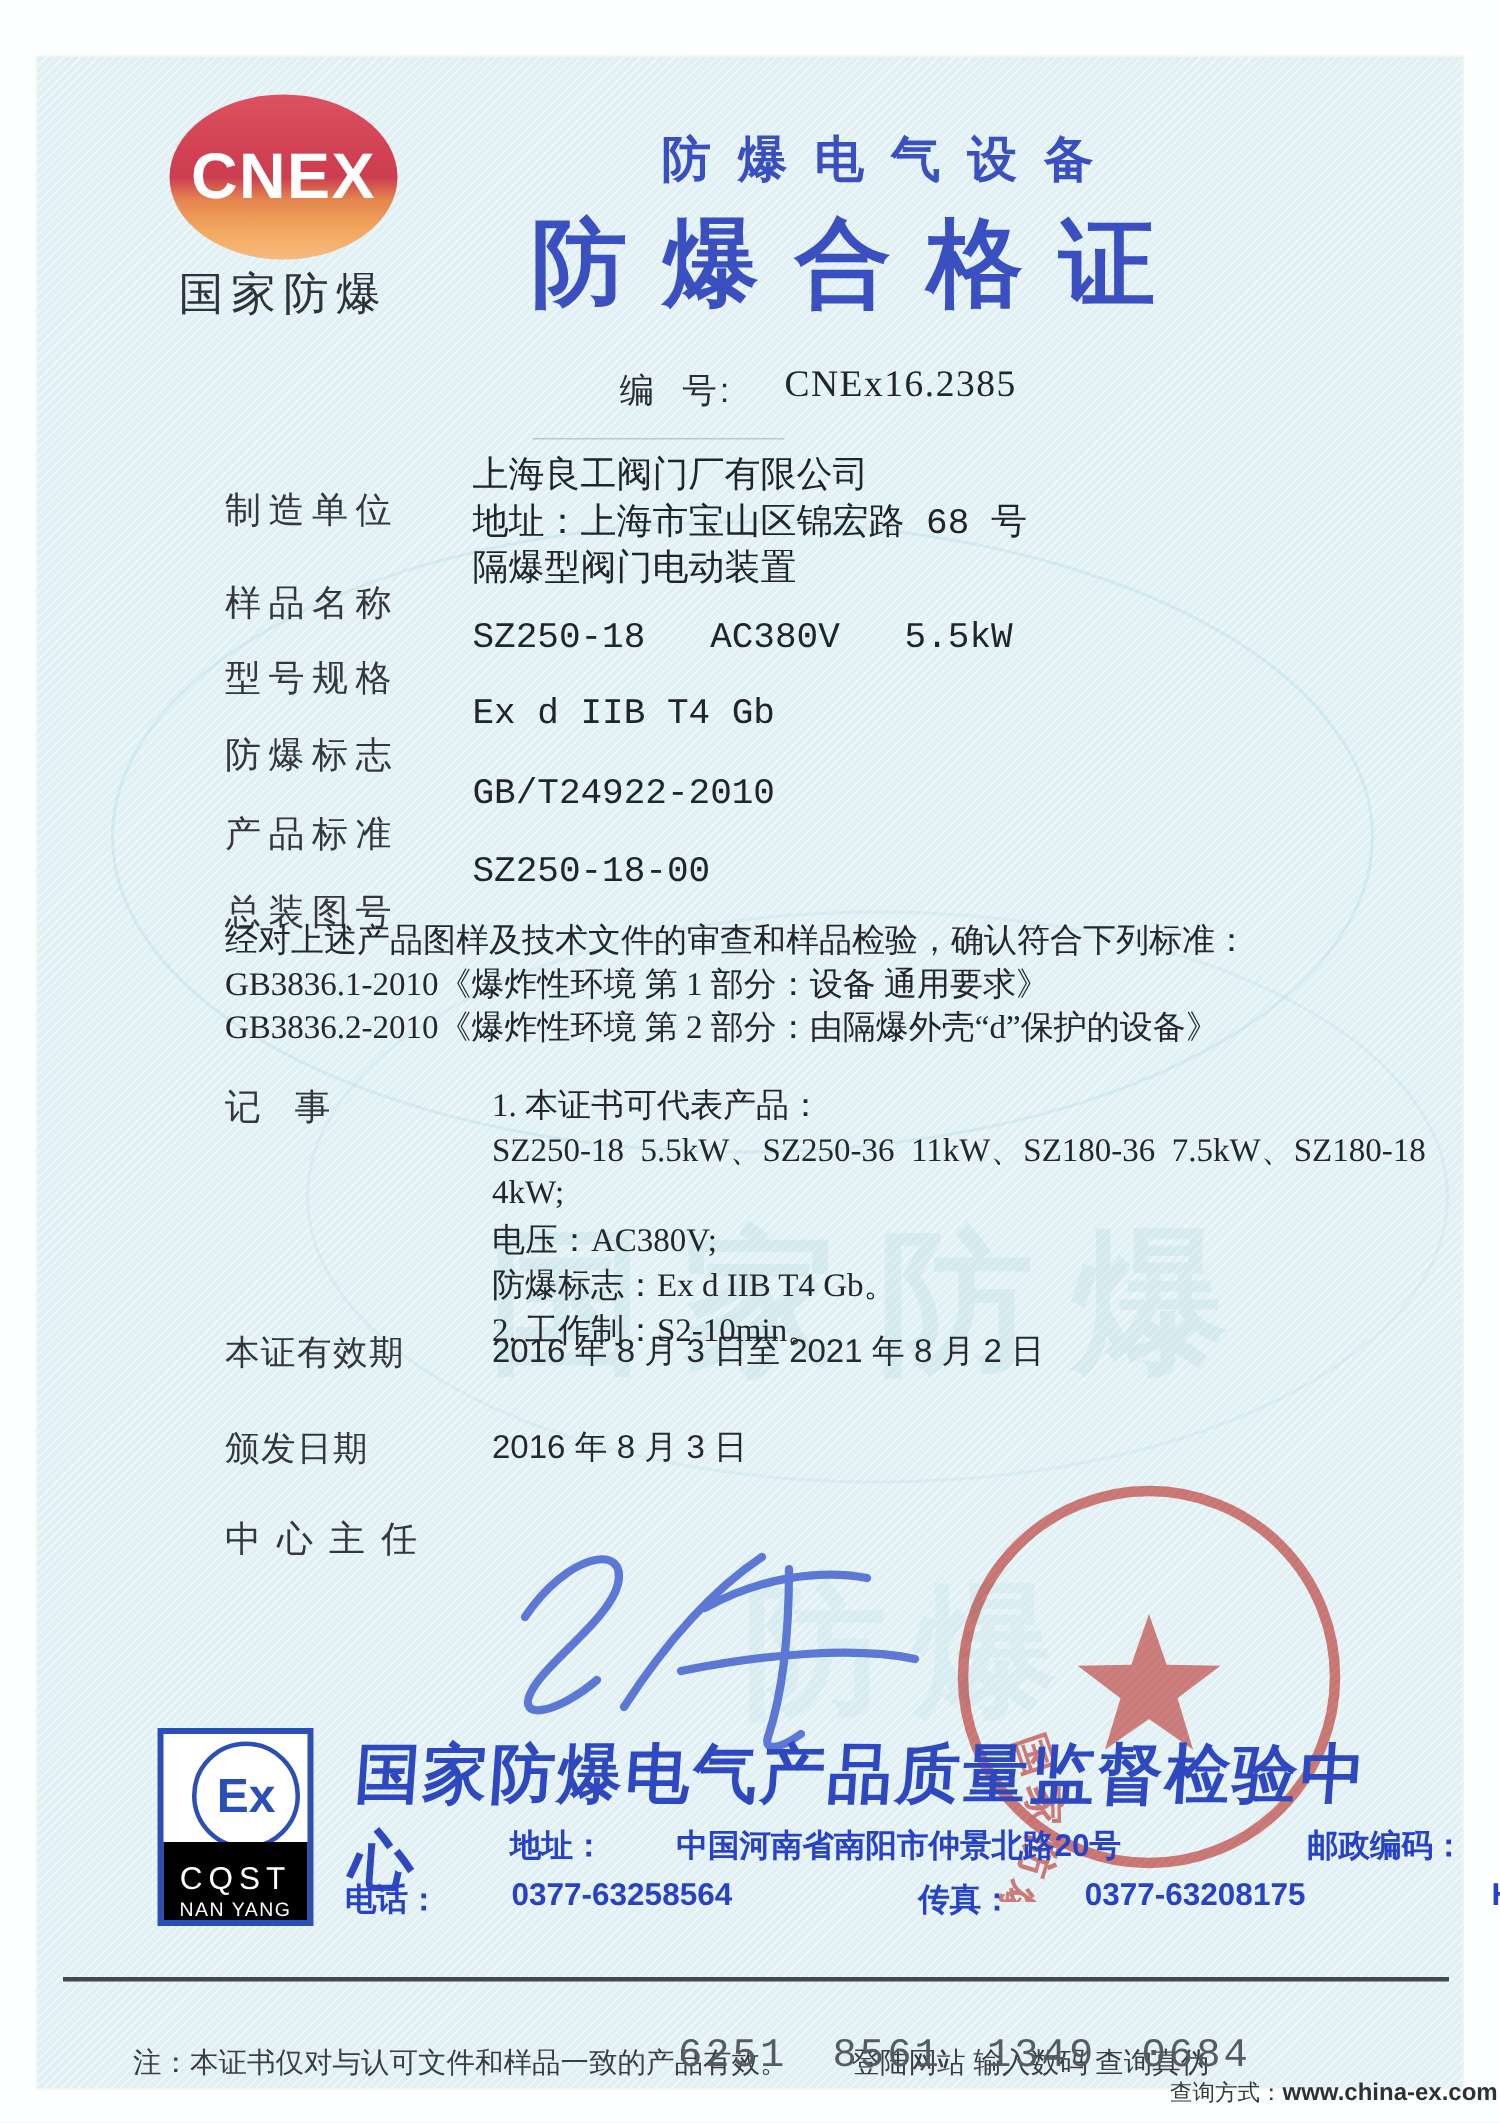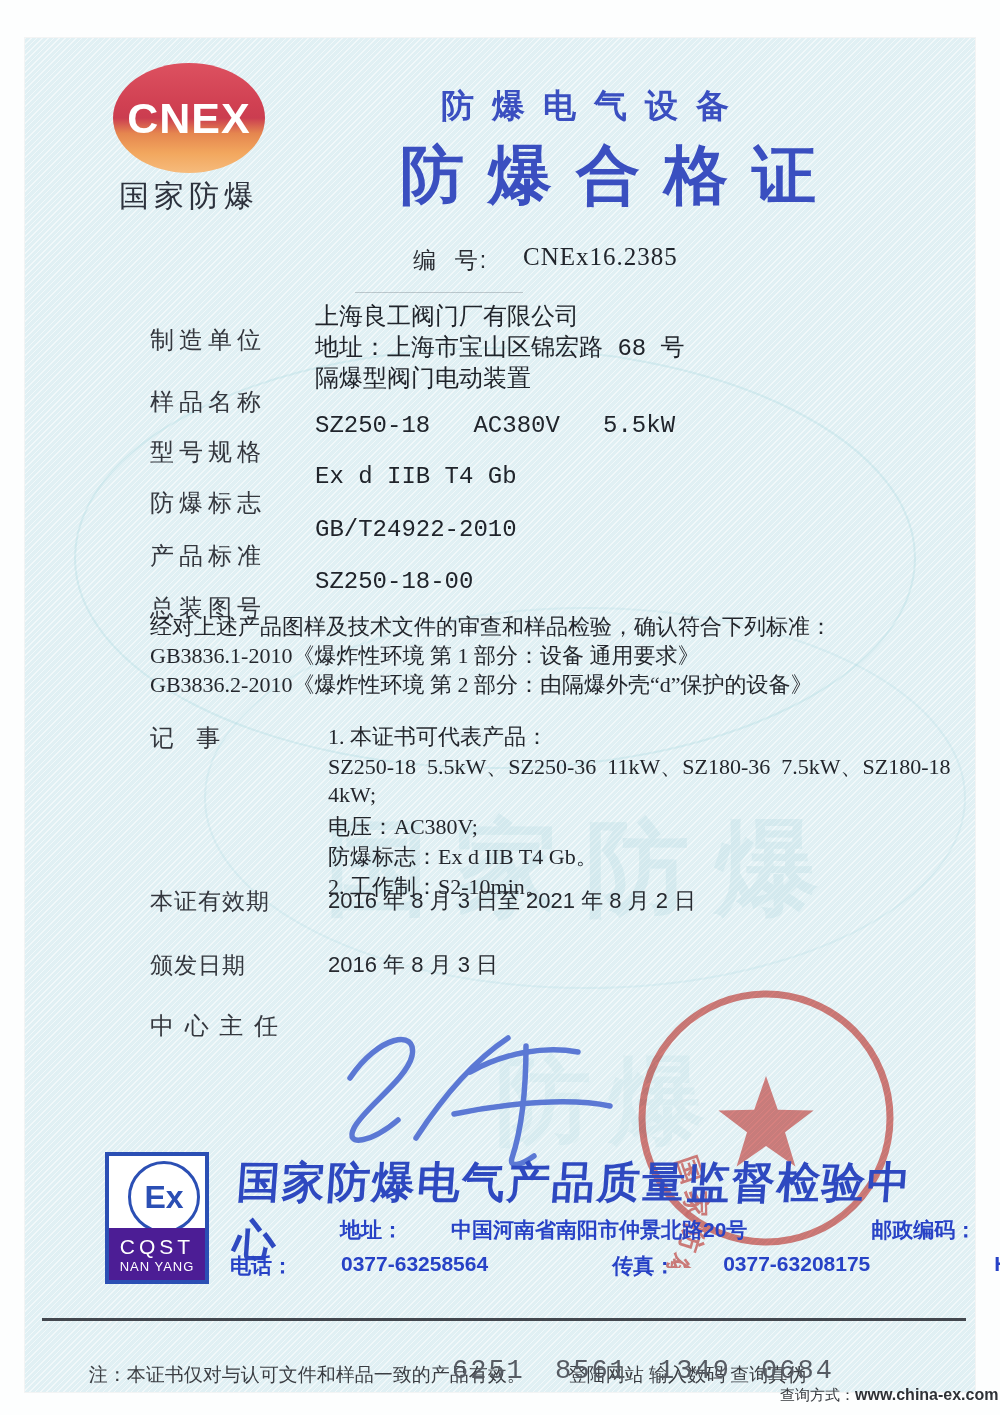--- a/index.html
+++ b/index.html
@@ -12,21 +12,21 @@
          box-shadow:0 0 0 1px rgba(0,0,0,.04);}
   .abs{position:absolute;}
   
   .cnex-oval{left:88px;top:25px;width:152px;height:110px;border-radius:50%;
      background:linear-gradient(180deg,#dd5160 0%,#d04052 38%,#cb3d50 50%,#e5864f 64%,#f2a75e 82%,#f6bb7c 100%);
      display:flex;align-items:center;justify-content:center;}
   .cnex-txt{color:#fff;font-size:43px;font-weight:bold;letter-spacing:1px;}
   .cnex-cap{left:84px;top:138px;width:160px;text-align:center;font-size:30px;letter-spacing:5px;color:#2d323d;}
   .subtitle{left:305px;top:46px;width:510px;text-align:center;font-size:33px;font-weight:bold;
             color:#3a4fc0;letter-spacing:18px;padding-left:18px;box-sizing:border-box;}
-  .title{left:305px;top:94px;width:510px;text-align:right;font-size:64px;font-weight:bold;
+  .title{left:305px;top:94px;width:510px;text-align:left;font-size:64px;font-weight:bold;
          color:#3a4fc0;letter-spacing:24px;padding-left:24px;box-sizing:border-box;}
   .certno-label{left:388px;top:207px;font-size:23px;color:#2a2d33;white-space:pre;letter-spacing:2px;}
   .certno{left:498px;top:205px;font-family:"Liberation Serif",serif;font-size:25px;color:#21252c;letter-spacing:1px;}
   .scanline{left:330px;top:254px;width:168px;height:1px;background:rgba(90,100,110,.30);}
   
   .flabel{font-size:24px;letter-spacing:5px;color:#34373e;font-weight:500;margin-top:24px;}
   .fval{font-family:Liberation Mono, monospace;font-size:24px;color:#20242b;white-space:pre;}
   .lx{left:125px;} .vx{left:290px;}
   .fy0{top:262px;} .fya{top:293px;} .fy1{top:324px;} .fy2{top:374px;}
   .fy3{top:425px;} .fy4{top:478px;} .fy5{top:530px;}
@@ -46,22 +46,22 @@
   
   .sig{left:295px;top:978px;}
   .stamp{left:591px;top:930px;mix-blend-mode:multiply;opacity:.85;}
   
   .wm{font-weight:bold;color:rgba(145,200,210,.16);pointer-events:none;}
   .wm1{left:300px;top:762px;font-size:104px;letter-spacing:26px;}
   .wm2{left:470px;top:1000px;font-size:96px;letter-spacing:18px;color:rgba(150,205,215,.12);}
   .arcs{left:0;top:0;}
   
   .cqst{left:80px;top:1114px;width:104px;height:132px;border:4px solid #2b4fb4;background:#fff;box-sizing:border-box;}
-  .cqst-band{position:absolute;left:0;right:0;bottom:0;height:52px;background:#4c1d95;
-             display:flex;flex-direction:column;align-items:center;justify-content:center;color:#fff;}
+  .cqst-band{position:absolute;left:0;right:0;bottom:0;height:52px;background:#000000;
+             display:flex;flex-direction:column;align-items:center;justify-content:flex-end;color:#fff;}
   .cqst-acr{font-size:21px;letter-spacing:4px;line-height:24px;}
   .cqst-city{font-size:13px;letter-spacing:1px;line-height:15px;}
   .cqst-circle{position:absolute;left:19px;top:5px;width:66px;height:66px;border:3px solid #2b4fb4;border-radius:50%;
                display:flex;align-items:center;justify-content:center;}
   .cqst-ex{color:#2b4fb4;font-size:32px;font-weight:bold;}
   .org-name{left:210px;top:1116px;width:700px;font-size:43px;font-weight:bold;color:#2e49c0;
             letter-spacing:2px;transform:skewX(-4deg);font-family:"Liberation Serif",serif;}
   .foot-info{font-size:21px;font-weight:bold;color:#2742c6;display:flex;white-space:pre;gap:48px;}
   .addr-row{left:315px;top:1178px;}
   .phone-row{left:205px;top:1214px;}

